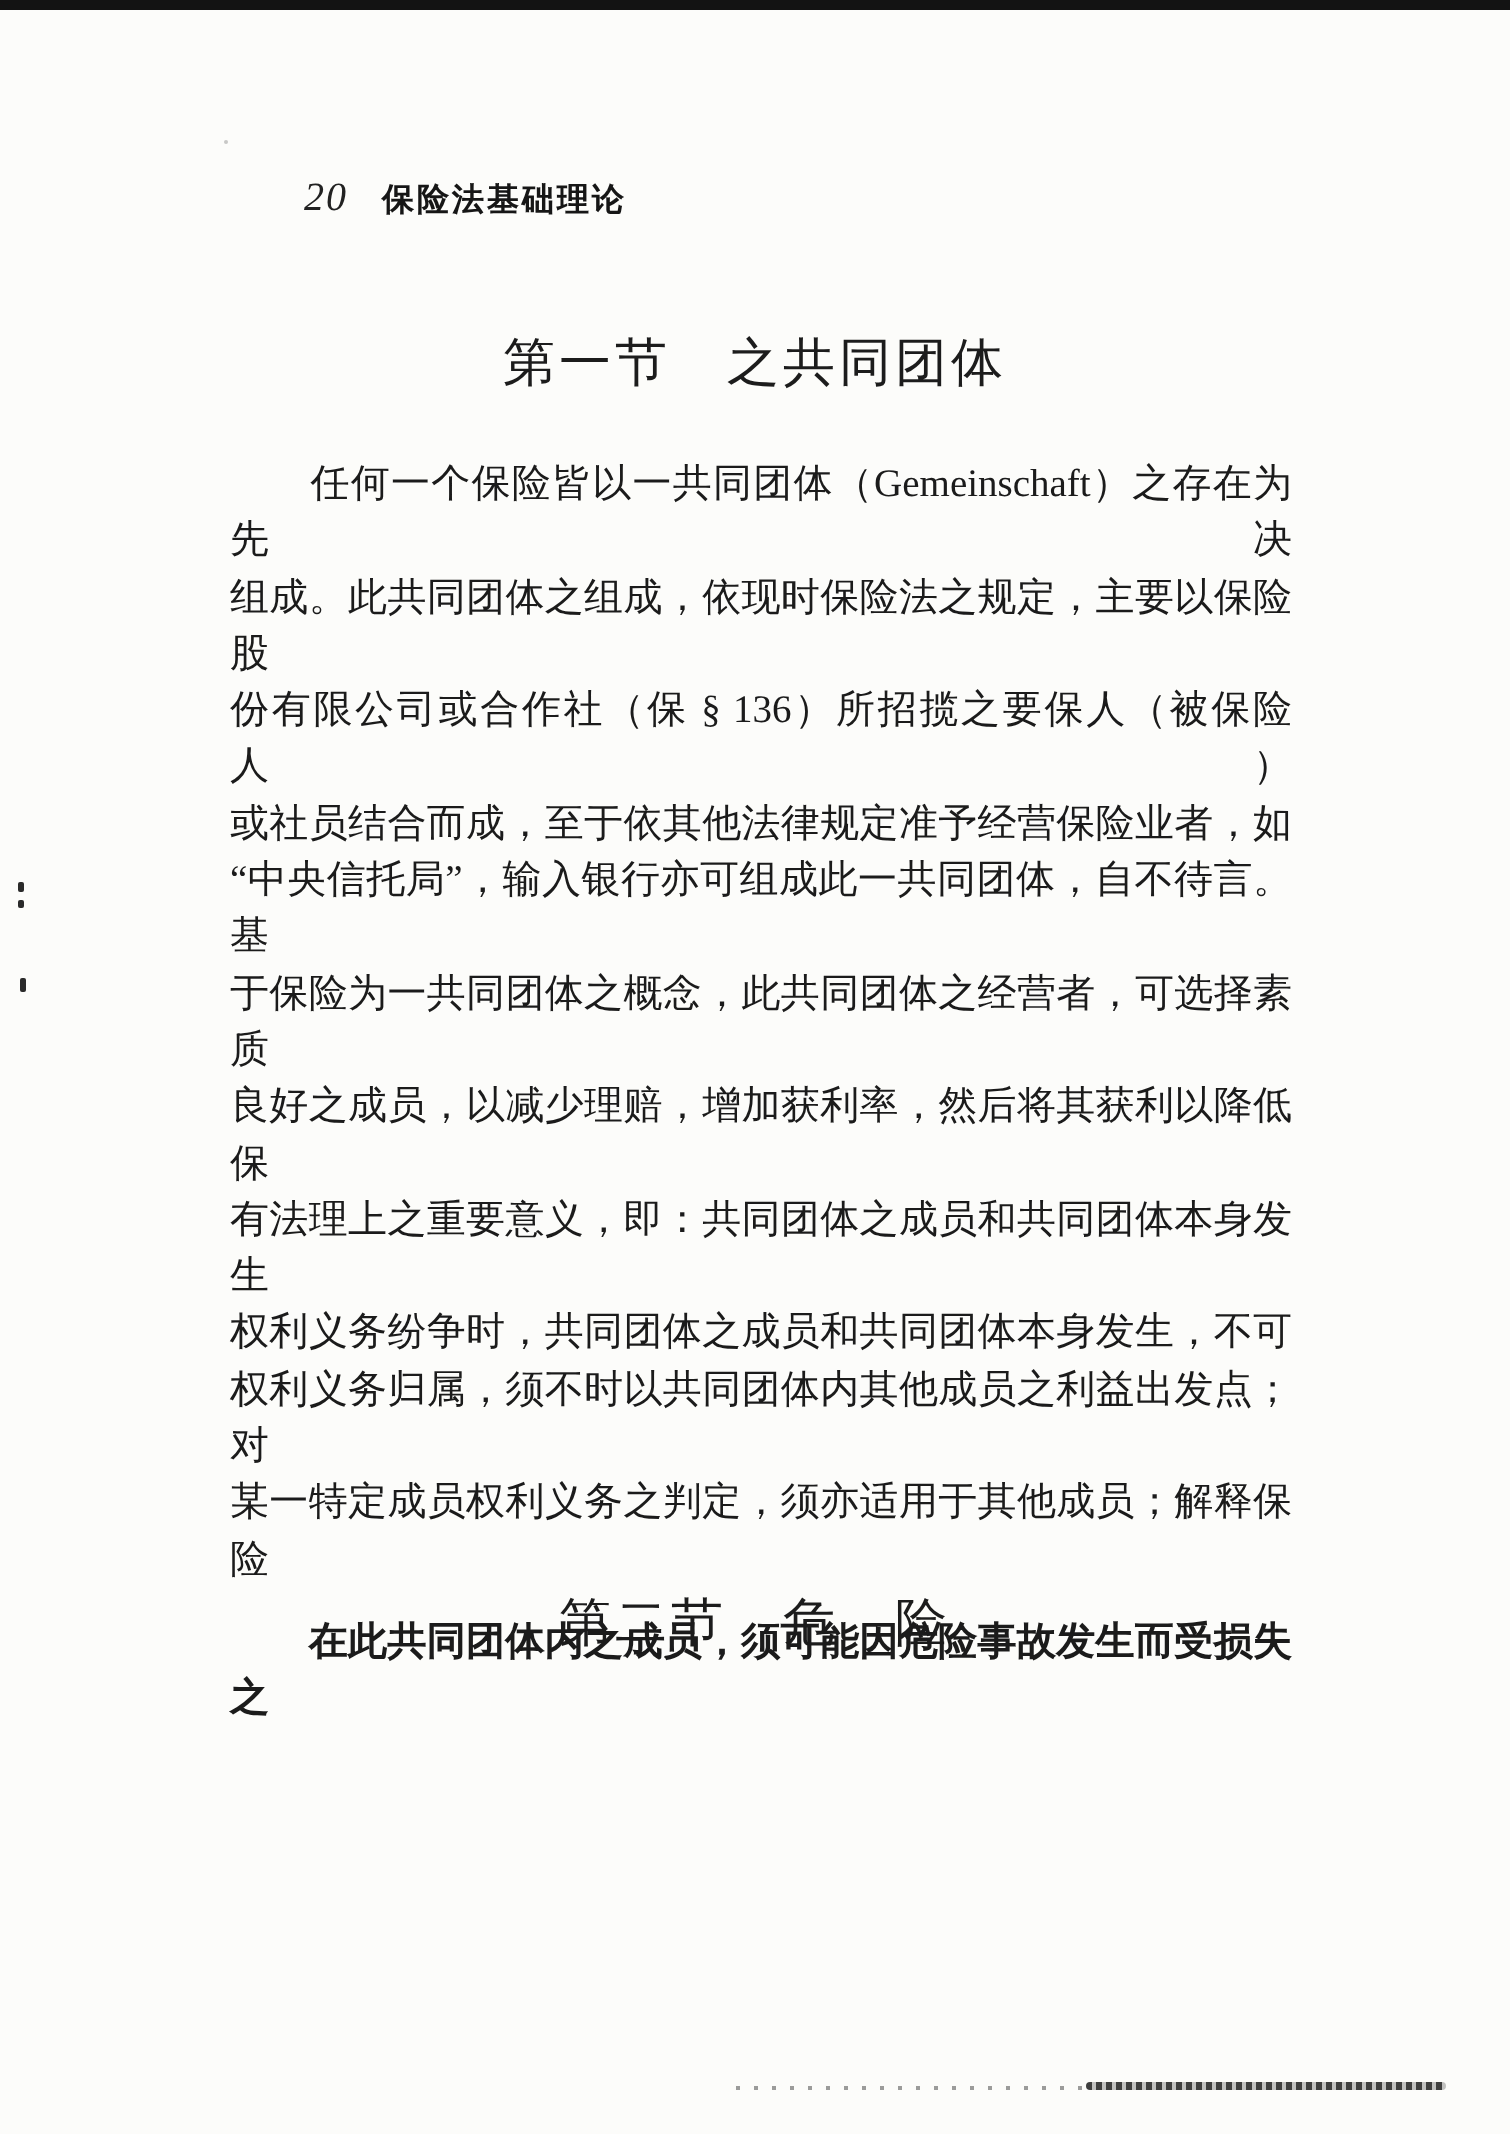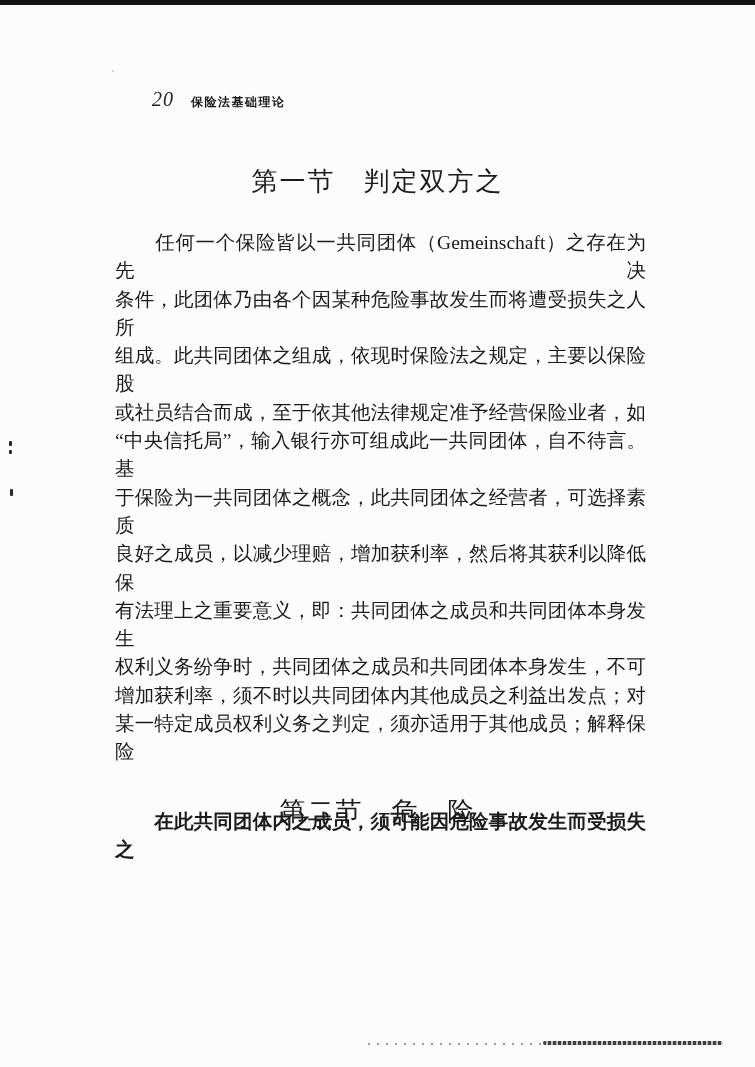--- a/index.html
+++ b/index.html
@@ -32,21 +32,21 @@
     white-space: nowrap;
   }
   .page-number {
     font-size: 20px;
     font-style: italic;
     letter-spacing: 1px;
     color: #222;
   }
   .book-title {
     margin-left: 17px;
-    font-size: 12px;
+    font-size: 16px;
     font-weight: bold;
     letter-spacing: 1.5px;
     color: #161616;
   }
   .section-title {
     position: absolute;
     left: 0;
     width: 755px;
     text-align: center;
     font-size: 26px;
@@ -103,33 +103,33 @@
 
 <div class="page">
 
   <div class="top-edge"></div>
 
   <div class="running-header">
     <span class="page-number">20</span>
     <span class="book-title">保险法基础理论</span>
   </div>
 
-  <div class="section-title first">第一节　判定双方之</div>
+  <div class="section-title first">第一节　之共同团体</div>
 
   <div class="paragraph first">
       <div class="text-line">　　任何一个保险皆以一共同团体（Gemeinschaft）之存在为先决</div>
-      <div class="text-line">条件，此团体乃由各个因某种危险事故发生而将遭受损失之人所</div>
       <div class="text-line">组成。此共同团体之组成，依现时保险法之规定，主要以保险股</div>
+      <div class="text-line">份有限公司或合作社（保 § 136）所招揽之要保人（被保险人）</div>
       <div class="text-line">或社员结合而成，至于依其他法律规定准予经营保险业者，如</div>
       <div class="text-line">“中央信托局”，输入银行亦可组成此一共同团体，自不待言。基</div>
       <div class="text-line">于保险为一共同团体之概念，此共同团体之经营者，可选择素质</div>
       <div class="text-line">良好之成员，以减少理赔，增加获利率，然后将其获利以降低保</div>
       <div class="text-line">有法理上之重要意义，即：共同团体之成员和共同团体本身发生</div>
       <div class="text-line">权利义务纷争时，共同团体之成员和共同团体本身发生，不可</div>
-      <div class="text-line">增加获利率，须不时以共同团体内其他成员之利益出发点；对</div>
+      <div class="text-line">权利义务归属，须不时以共同团体内其他成员之利益出发点；对</div>
       <div class="text-line">某一特定成员权利义务之判定，须亦适用于其他成员；解释保险</div>
     </div>
 
   <div class="section-title second">第二节　危　险</div>
 
   <div class="paragraph second">
       <div class="text-line">　　在此共同团体内之成员，须可能因危险事故发生而受损失之</div>
     </div>
 
   <div class="speck s1"></div>

